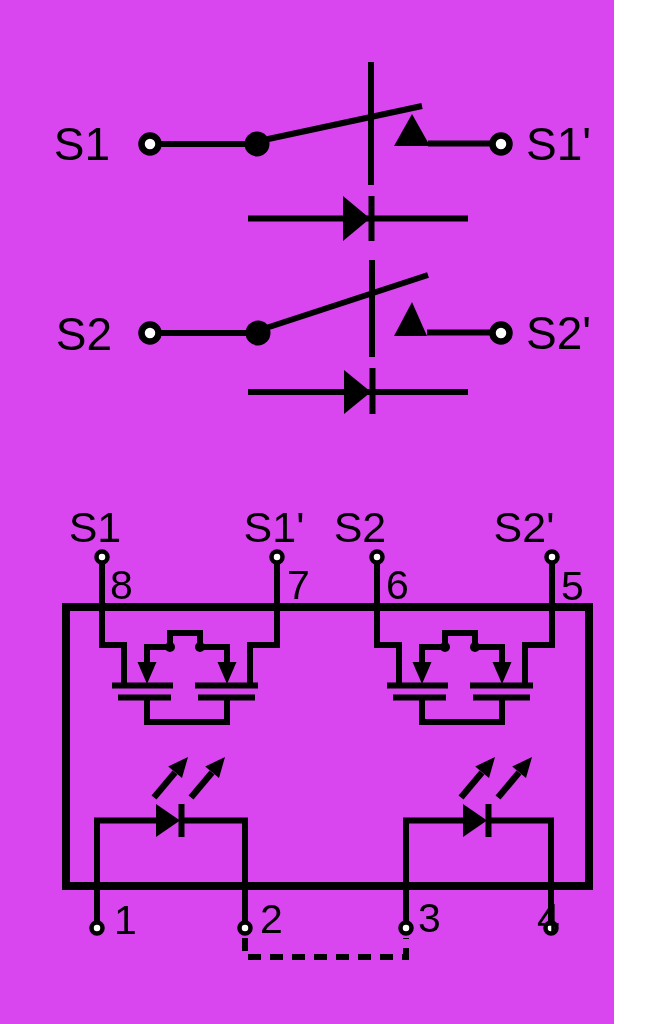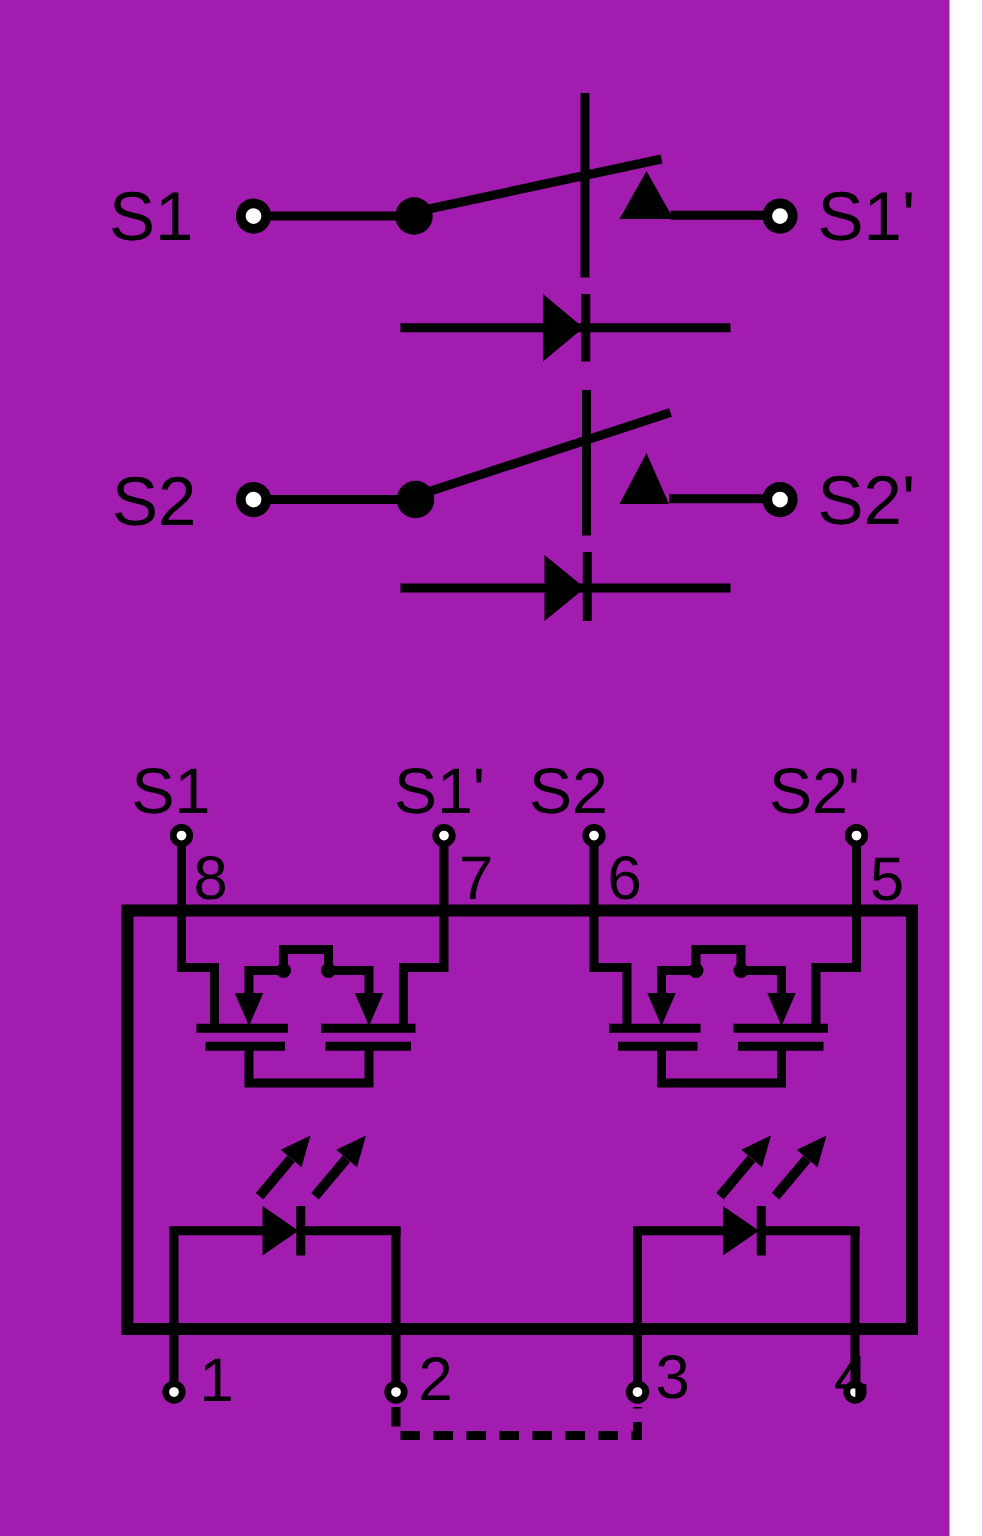--- a/index.html
+++ b/index.html
@@ -1,16 +1,16 @@
 <!DOCTYPE html>
 <html><head>
 <meta charset="utf-8">
 <style>
   html,body{margin:0;padding:0;background:#ffffff;}
-  .stage{position:relative;width:614px;height:1024px;background:#a21caf;overflow:hidden;padding-left:19px;}
+  .stage{position:relative;width:614px;height:1024px;background:#d946ef;overflow:hidden;}
   svg{display:block;}
   text{font-family:"Liberation Sans","DejaVu Sans",sans-serif;fill:#000;}
   .lbl-big{font-size:46px;}
   .lbl-sig{font-size:43px;}
   .lbl-num{font-size:41px;}
   .s6{stroke:#000;stroke-width:6;fill:none;}
   .s65{stroke:#000;stroke-width:6.5;fill:none;}
   .s8{stroke:#000;stroke-width:8;fill:none;}
   .term{stroke:#000;stroke-width:6.5;fill:#ffffff;}
   .pin{stroke:#000;stroke-width:4.5;fill:#ffffff;}

